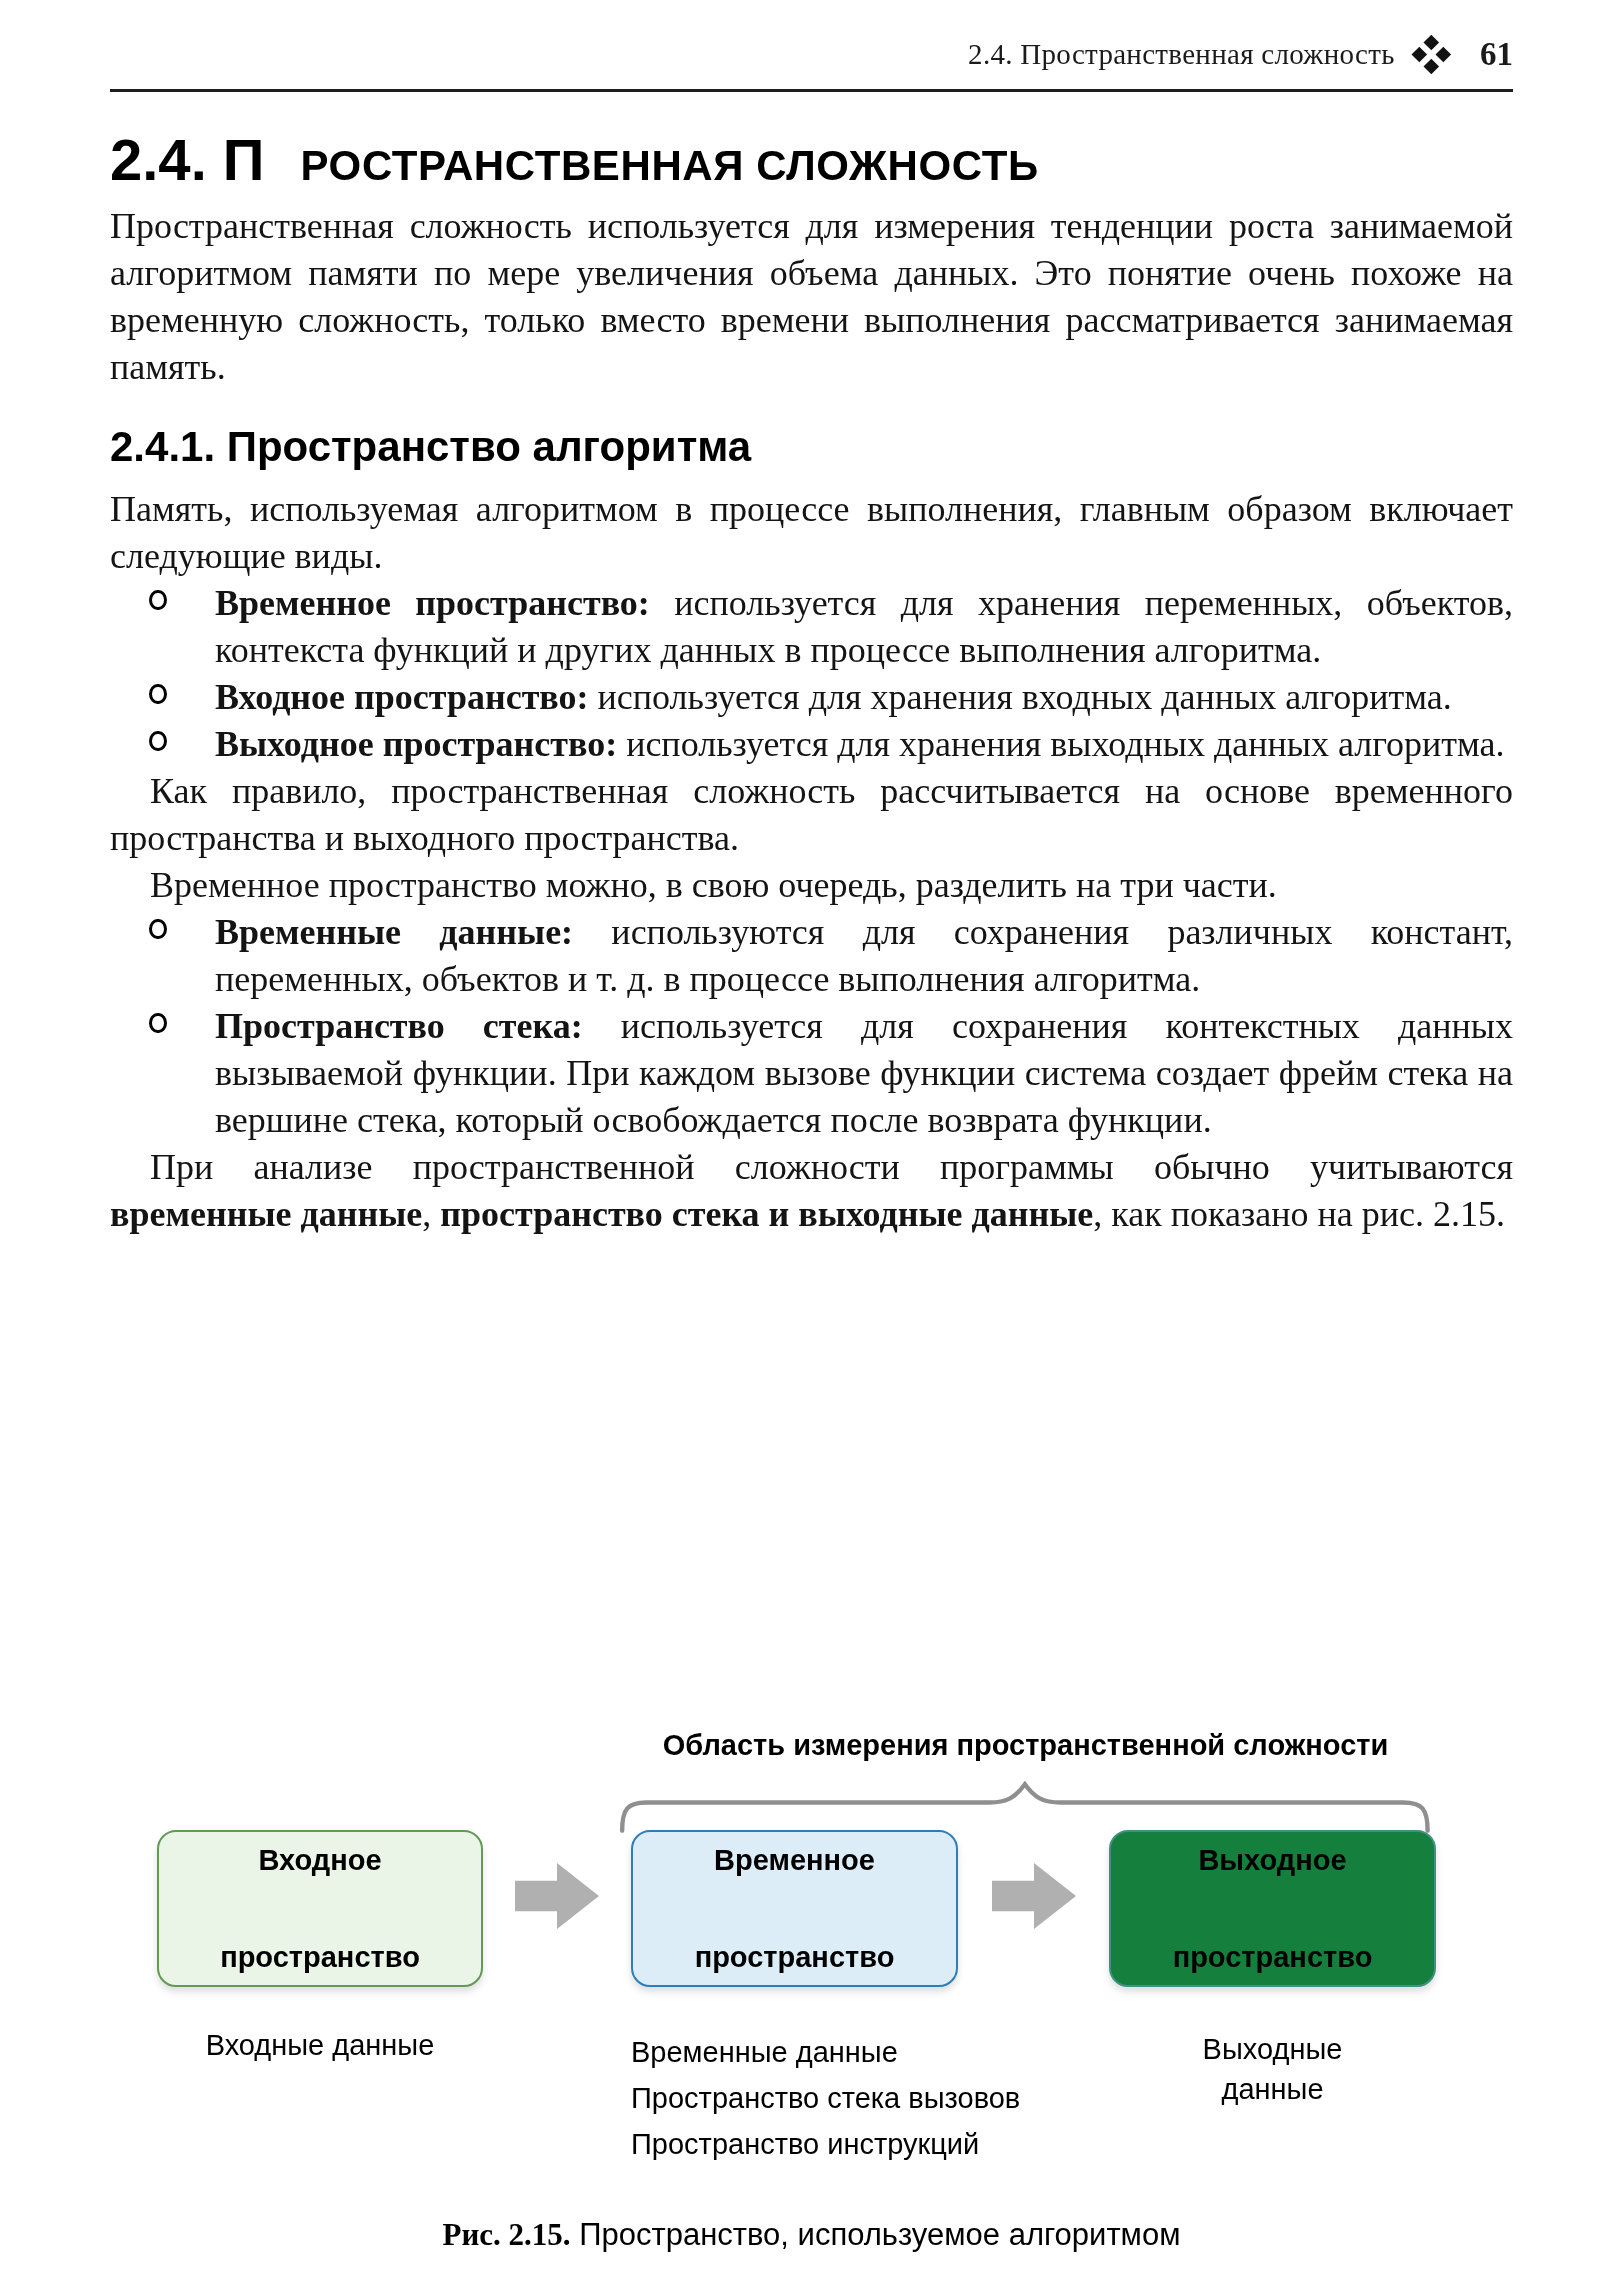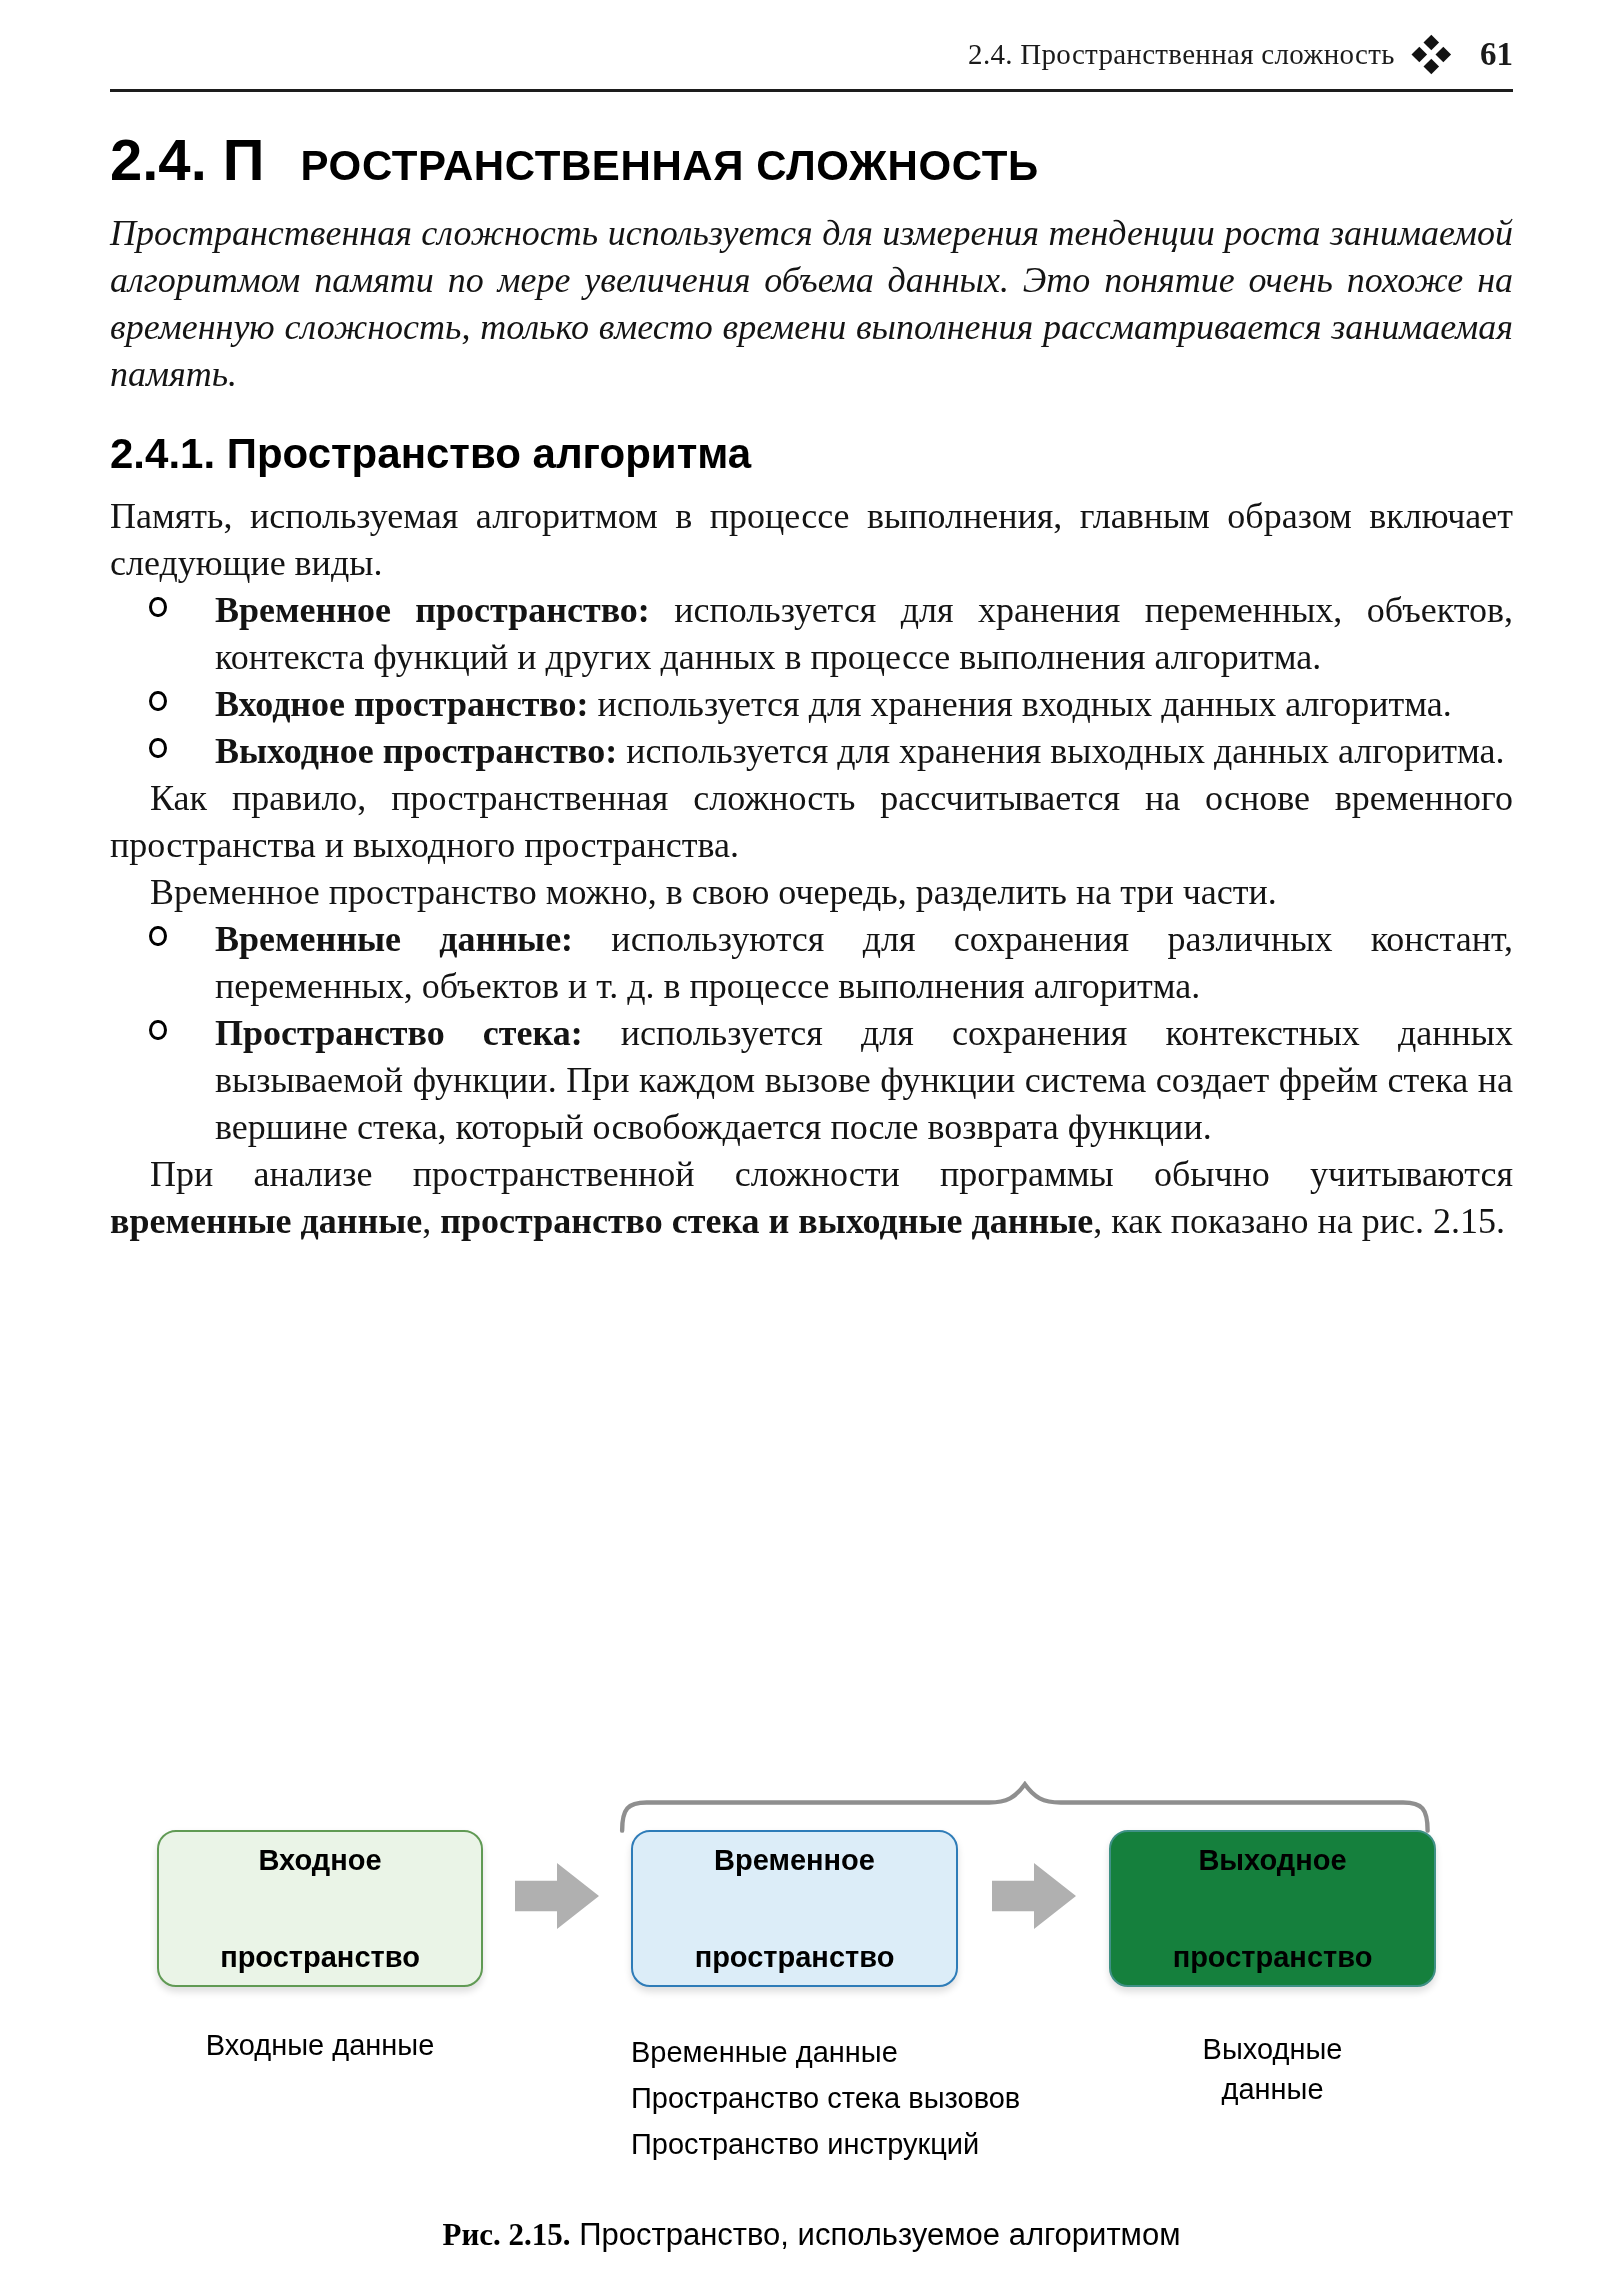--- a/index.html
+++ b/index.html
@@ -22,21 +22,21 @@
   .rule{border:none;border-top:3.1px solid #1d1d1d;margin:16.3px 0 0 0;}
 
   
   h1{margin:39px 0 0 0;font-family:"Liberation Sans",sans-serif;font-weight:700;color:#000;line-height:1;}
   h1 .h1-lead{font-size:58px;}
   h1 .h1-caps{font-size:42px;letter-spacing:0.6px;margin-left:36px;}
   h2{margin:35px 0 0 0;font-family:"Liberation Sans",sans-serif;font-weight:700;font-size:42px;color:#000;line-height:1;}
 
   
   p{margin:0;text-align:justify;font-size:36px;line-height:47px;}
-  .mt-p{margin-top:21px;font-style:italic;}
+  .mt-p{margin-top:14px;}
   .mt-p2{margin-top:17.5px;}
   .indent{text-indent:40px;}
   b,.bold{font-weight:bold;}
 
   
   ul.marked{list-style:none;margin:0;padding:0;}
   ul.marked li{position:relative;padding-left:105px;text-align:justify;font-size:36px;line-height:47px;}
   .bullet{position:absolute;left:39px;top:10px;width:17.5px;height:20.7px;border:3.1px solid #000;border-radius:50%;box-sizing:border-box;}
 
   
@@ -98,20 +98,21 @@
     <li><span class="bullet"></span><b>Временные данные:</b><span> используются для сохранения различных констант, переменных, объектов и т. д. в процессе выполнения алгоритма.</span></li>
     <li><span class="bullet"></span><b>Пространство стека:</b><span> используется для сохранения контекстных данных вызываемой функции. При каждом вызове функции система создает фрейм стека на вершине стека, который освобождается после возврата функции.</span></li>
   </ul>
 
   <p class="indent"><span>При анализе пространственной сложности программы обычно учитываются </span><span style="font-weight: bold;">временные данные</span><span>, </span><span style="font-weight: bold;">пространство стека и выходные данные</span><span>, как показано на рис. 2.15.</span></p>
 
 </div>
 
 <div class="figure">
 
+  <div class="fig-label">Область измерения пространственной сложности</div>
 
   <svg class="brace-svg" width="813" height="53" viewBox="0 0 1298 84">
     <path d="M 5,79 C 5,44 14,34 44,34 L 591,34 C 619,34 633,26 648,5 C 663,26 677,34 705,34 L 1252,34 C 1282,34 1291,44 1291,79" fill="none" stroke-width="7" stroke-linecap="round" stroke="#8f8f8f"></path>
   </svg>
 
   <div class="fbox fbox-1" style="background: rgb(234, 244, 231); border-color: rgb(96, 154, 84);">
     <span>Входное</span>
     <span>пространство</span>
   </div>
 

